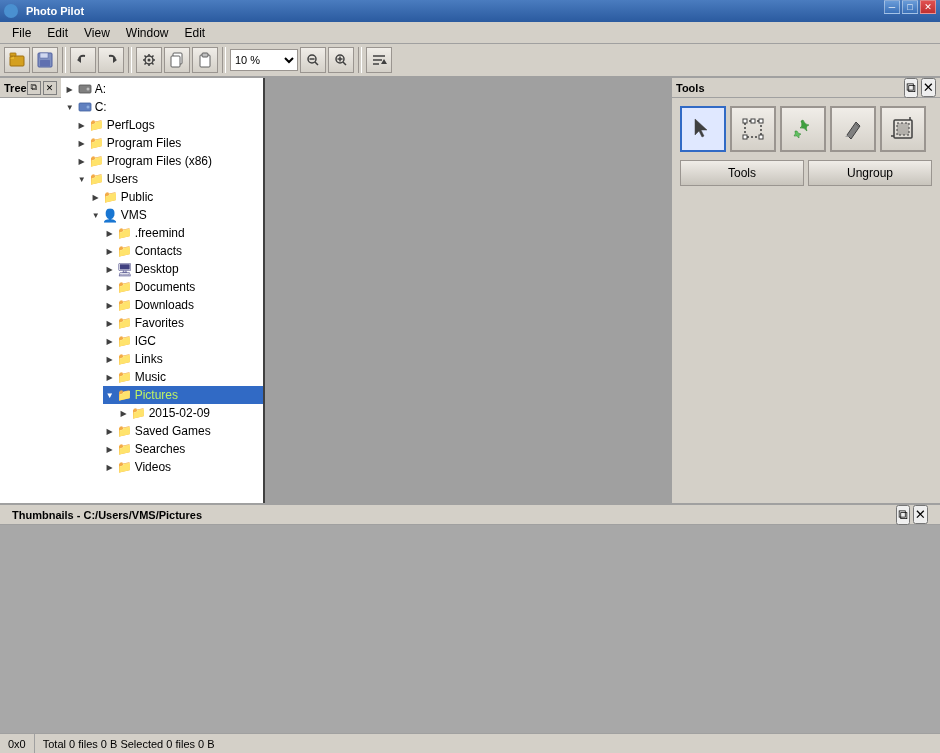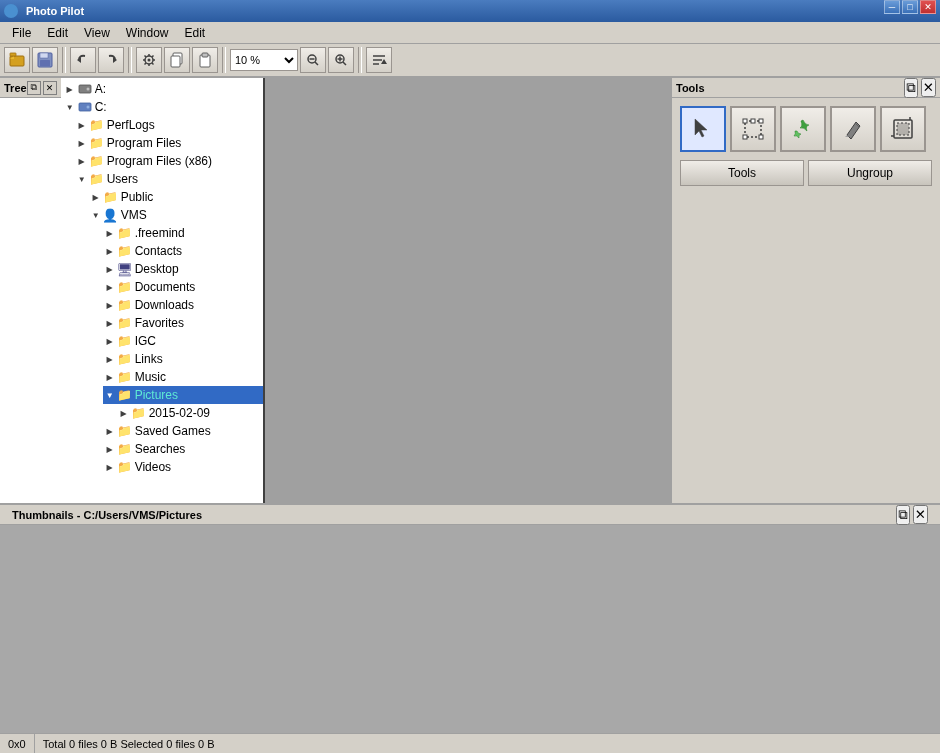--- a/index.html
+++ b/index.html
@@ -27,21 +27,21 @@
     #main-area { display: flex; height: calc(753px - 22px - 22px - 34px - 20px - 230px); }
 
     
     #tree-panel { width: 265px; min-width: 265px; border-right: 2px solid #404040; display: flex; flex-direction: row; background: white; }
     #tree-header { background: #d4d0c8; height: 20px; display: flex; align-items: center; justify-content: space-between; padding: 0 4px; border-bottom: 1px solid #a0a0a0; font-size: 11px; font-weight: bold; }
     #tree-header .panel-controls { display: flex; gap: 2px; }
     #tree-header .panel-btn { width: 14px; height: 14px; font-size: 9px; border: 1px solid #808080; background: #d4d0c8; cursor: pointer; display: flex; align-items: center; justify-content: center; }
     #tree-body { flex: 1; overflow-y: auto; overflow-x: hidden; background: white; padding: 2px 0; }
     .tree-item { display: flex; align-items: center; height: 18px; padding-right: 4px; cursor: pointer; white-space: nowrap; }
     .tree-item.selected { background: #316ac5; color: white; }
-    .tree-item.selected .tree-label { color: #5eead4; }
+    .tree-item.selected .tree-label { color: #bef264; }
     .tree-arrow { width: 14px; height: 18px; display: flex; align-items: center; justify-content: center; font-size: 8px; color: #404040; }
     .tree-arrow.expanded::after { content: '▼'; }
     .tree-arrow.collapsed::after { content: '▶'; }
     .tree-icon { width: 16px; height: 16px; margin-right: 2px; display: flex; align-items: center; justify-content: center; }
     .folder-yellow { color: #d4a020; }
     .folder-blue { color: #6080c0; }
     .tree-label { font-size: 12px; color: #000; }
     .indent-1 { margin-left: 14px; }
     .indent-2 { margin-left: 28px; }
     .indent-3 { margin-left: 42px; }

